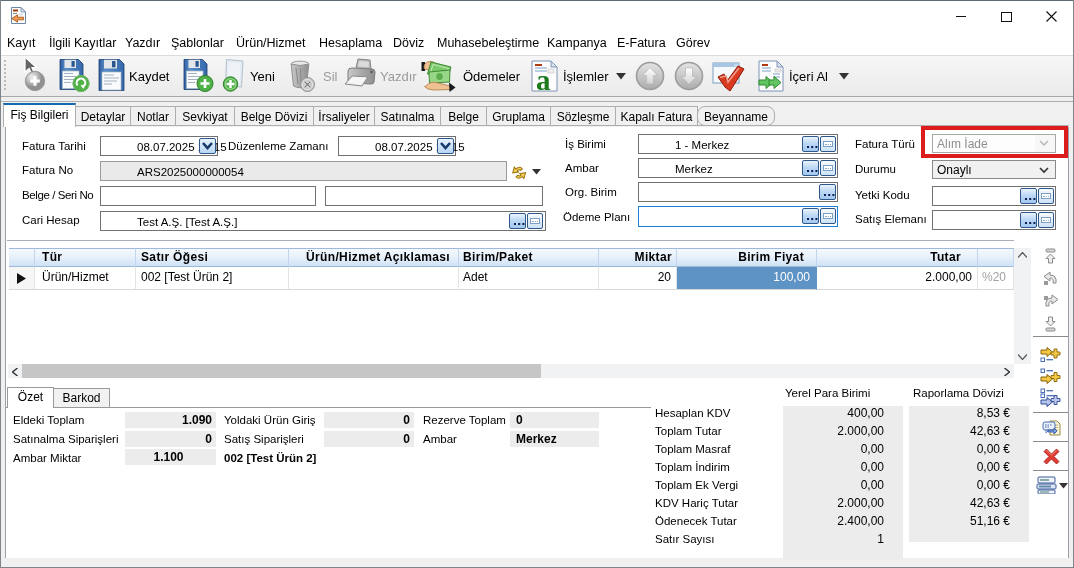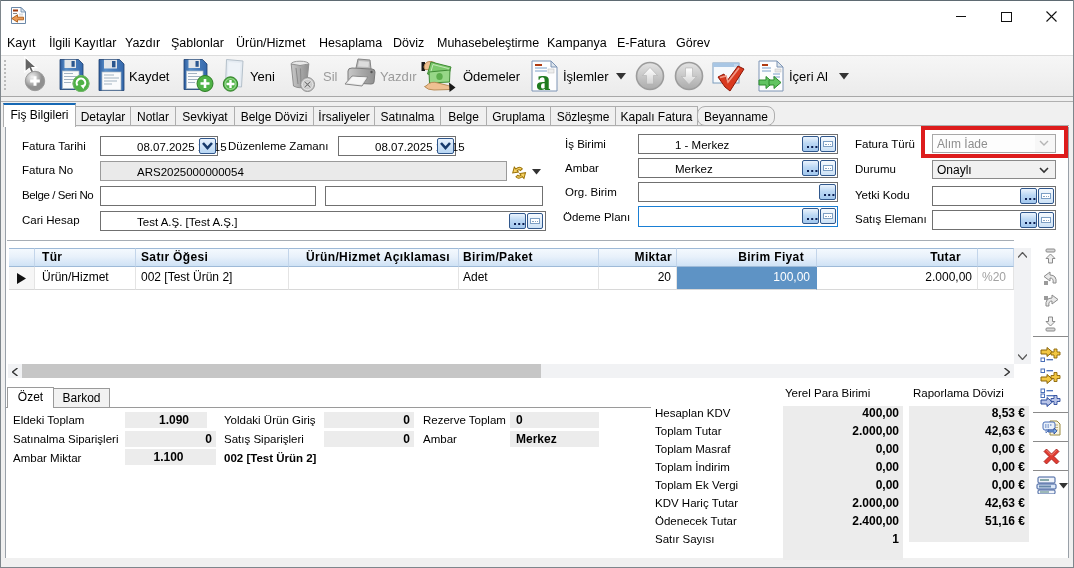--- a/index.html
+++ b/index.html
@@ -391,25 +391,25 @@
 <div class="abs" style="left:14px;top:0;width:519px;height:14px;background:#c6c6c6;"></div>
 </div>
 </div>
 <div id="bottomarea">
 
 <div class="abs" style="left:7px;top:387px;width:47px;height:21px;background:#fff;border:1px solid #9a9a9a;border-bottom:none;box-sizing:border-box;font-size:12px;text-align:center;line-height:19px;z-index:2;">Özet</div>
 <div class="abs" style="left:54px;top:388px;width:56px;height:20px;background:#f2f2f2;border:1px solid #9a9a9a;border-left:none;border-bottom:none;box-sizing:border-box;font-size:12px;text-align:center;line-height:18px;">Barkod</div>
 <div class="abs" style="left:6px;top:407px;width:645px;height:1px;background:#9a9a9a;"></div>
 <style>
 .sv{position:absolute;height:16px;background:#ececec;font-size:12px;font-weight:bold;box-sizing:border-box;line-height:16px;}
-.tv{position:absolute;width:120px;height:28px;background:#ececec;font-size:12px;font-weight:bold;text-align:right;padding-right:4px;box-sizing:border-box;line-height:14px;}
+.tv{position:absolute;width:120px;height:28px;background:#ececec;font-size:12px;font-weight:normal;text-align:right;padding-right:19px;box-sizing:border-box;line-height:14px;}
 </style>
 
 <span class="lbl" style="left:13px;top:414px;">Eldeki Toplam</span>
-<div class="sv" style="left:125px;top:412px;width:82px;text-align:right;padding-right:18px;">1.090</div>
+<div class="sv" style="left:125px;top:412px;width:91px;text-align:right;padding-right:4px;">1.090</div>
 <span class="lbl" style="left:224px;top:414px;">Yoldaki Ürün Giriş</span>
 <div class="sv" style="left:324px;top:412px;width:90px;text-align:right;padding-right:4px;">0</div>
 <span class="lbl" style="left:423px;top:414px;">Rezerve Toplam</span>
 <div class="sv" style="left:510px;top:412px;width:89px;padding-left:6px;">0</div>
 <span class="lbl" style="left:13px;top:433px;">Satınalma Siparişleri</span>
 <div class="sv" style="left:125px;top:431px;width:91px;text-align:right;padding-right:4px;">0</div>
 <span class="lbl" style="left:224px;top:433px;">Satış Siparişleri</span>
 <div class="sv" style="left:324px;top:431px;width:90px;text-align:right;padding-right:4px;">0</div>
 <span class="lbl" style="left:423px;top:433px;">Ambar</span>
 <div class="sv" style="left:510px;top:431px;width:89px;padding-left:6px;">Merkez</div>

